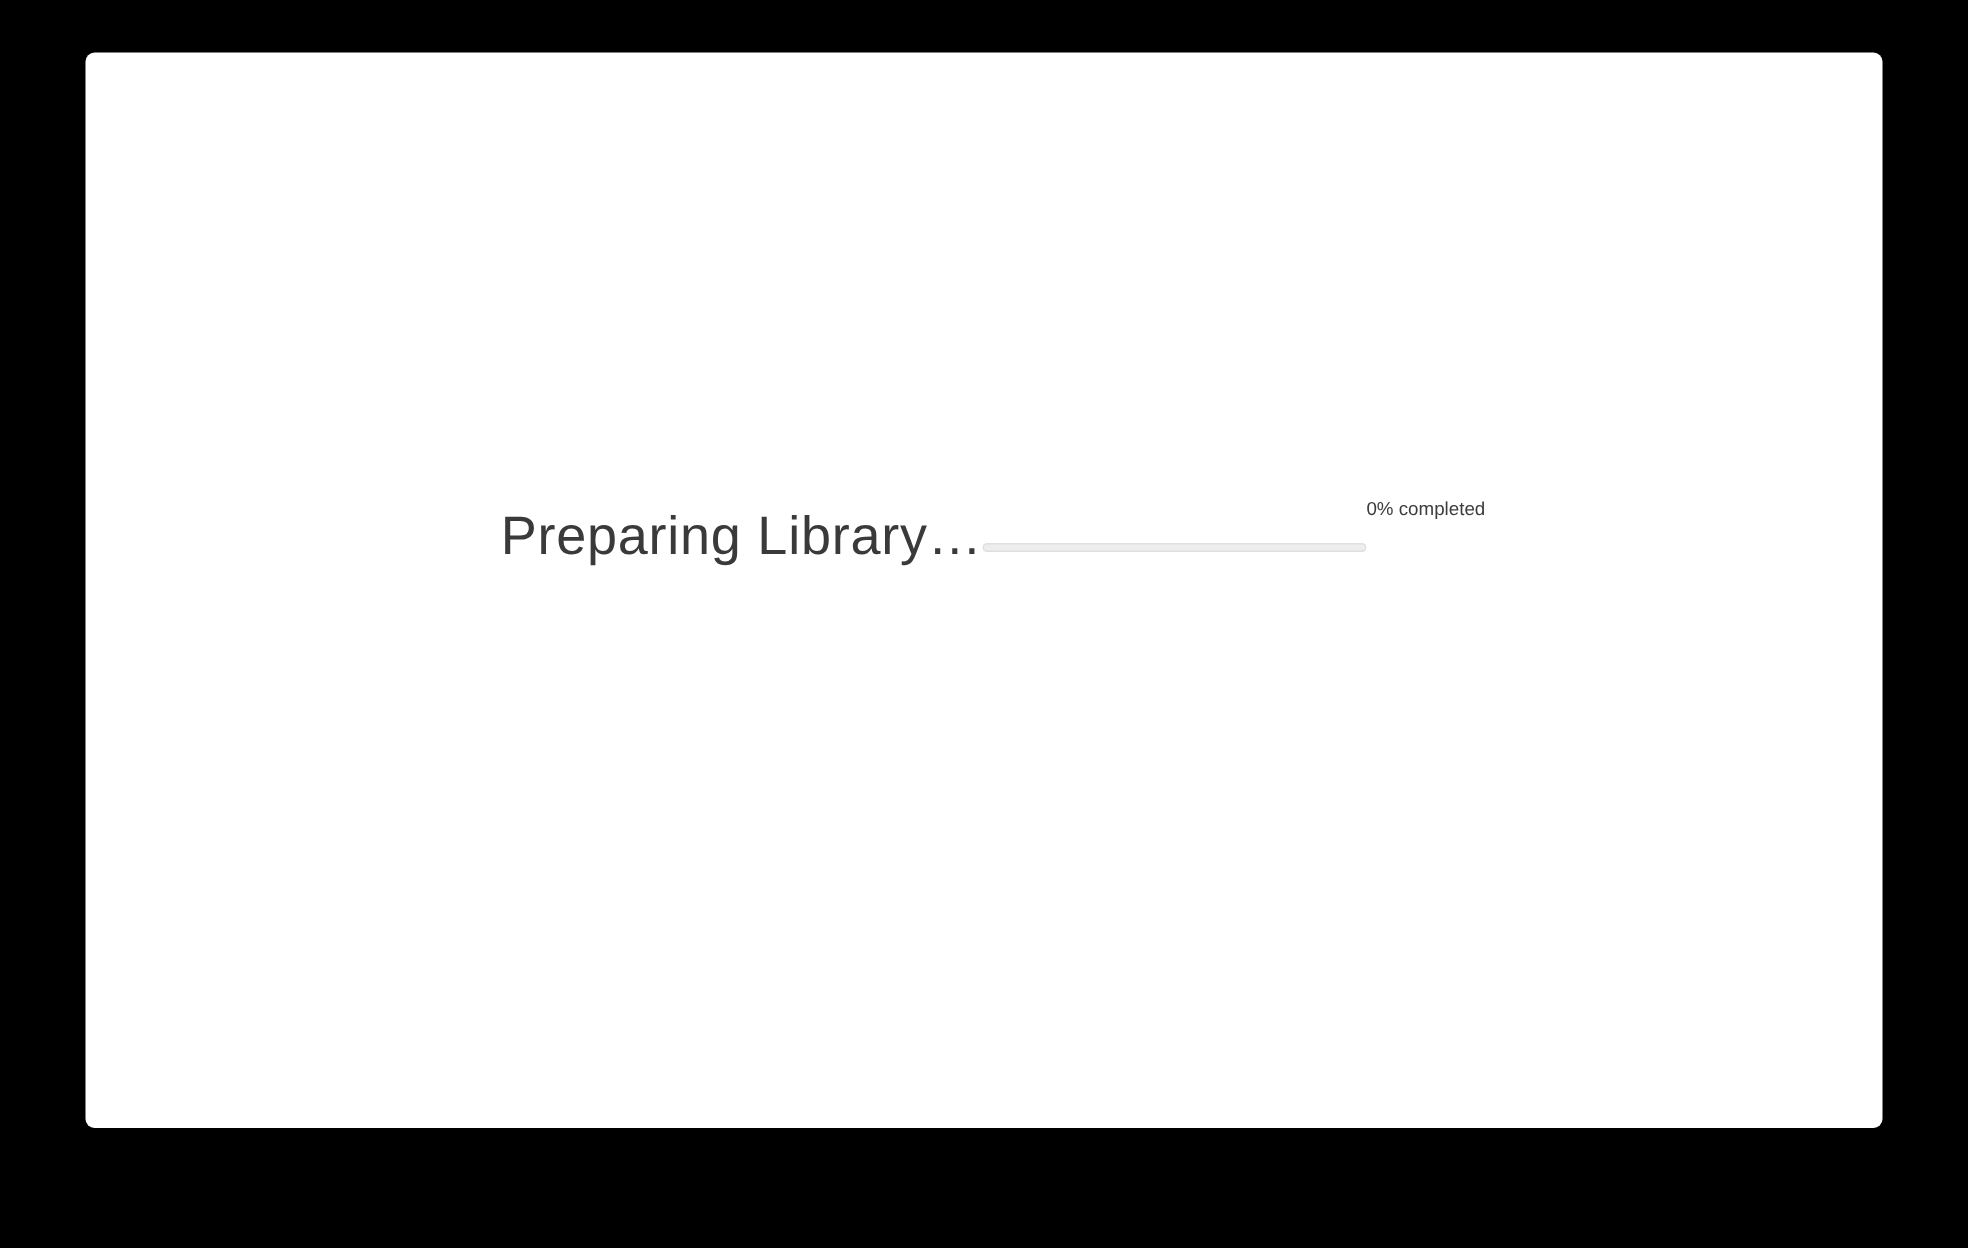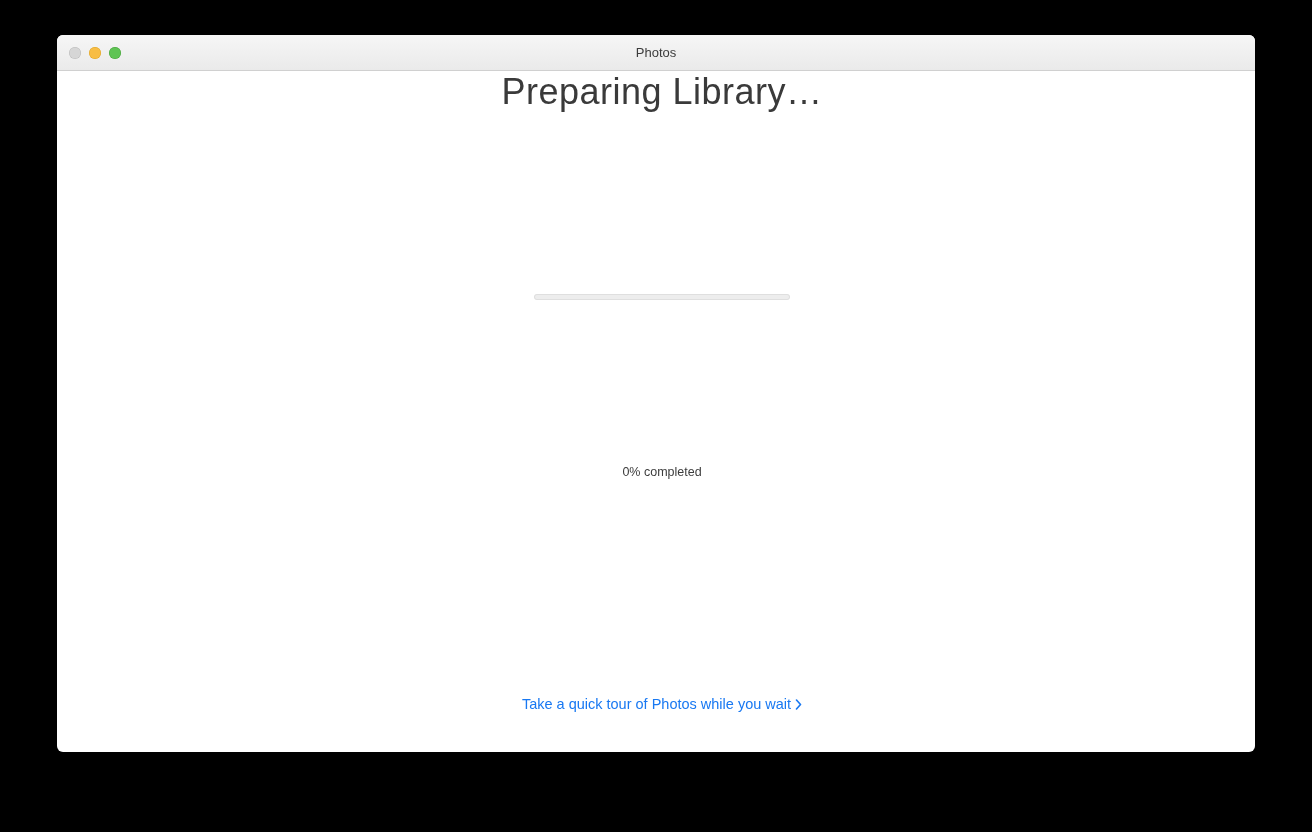--- a/index.html
+++ b/index.html
@@ -50,23 +50,23 @@
     .tl.min   { background: #f7bd45; box-shadow: inset 0 0 0 0.5px rgba(207,143,0,0.6); }
     .tl.max   { background: #5fc454; box-shadow: inset 0 0 0 0.5px rgba(45,135,30,0.6); }
     .title {
       font-size: 13px;
       color: #3c3c3c;
       font-weight: 400;
     }
     .content {
       flex: 1;
       display: flex;
-      flex-direction: column;
+      flex-direction: row;
       align-items: center;
-      justify-content: space-between;
+      justify-content: center;
       padding-bottom: 40px;
       padding-left: 12px;
     }
     .heading {
       font-size: 36px;
       font-weight: 200;
       color: #3a3a3a;
       letter-spacing: 0.5px;
       margin-bottom: 34px;
       font-family: "Helvetica Neue", -apple-system, Arial, sans-serif;
@@ -104,40 +104,24 @@
     .chev {
       display: inline-block;
       line-height: 1;
     }
     .chev svg { display: block; }
   </style>
 </head>
 <body>
 
 <div class="window">
-  <div class="titlebar">
-    <div class="traffic-lights">
-      <div class="tl close"></div>
-      <div class="tl min"></div>
-      <div class="tl max"></div>
-    </div>
-    <div class="title">Photos</div>
-  </div>
 
   <div class="content">
     <div class="heading">Preparing Library…</div>
 
     <div class="progress-track">
       <div class="progress-fill" style="width: 0%;"></div>
     </div>
 
     <div class="progress-label">0% completed</div>
 
-    <a class="tour-link">
-      <span>Take a quick tour of Photos while you wait</span>
-      <span class="chev">
-        <svg width="7" height="11" viewBox="0 0 7 11" fill="none">
-          <path d="M1.5 1 L5.5 5.5 L1.5 10" stroke="#1878f2" stroke-width="1.6" stroke-linecap="round" stroke-linejoin="round"></path>
-        </svg>
-      </span>
-    </a>
   </div>
 </div>
 
 </body></html>

